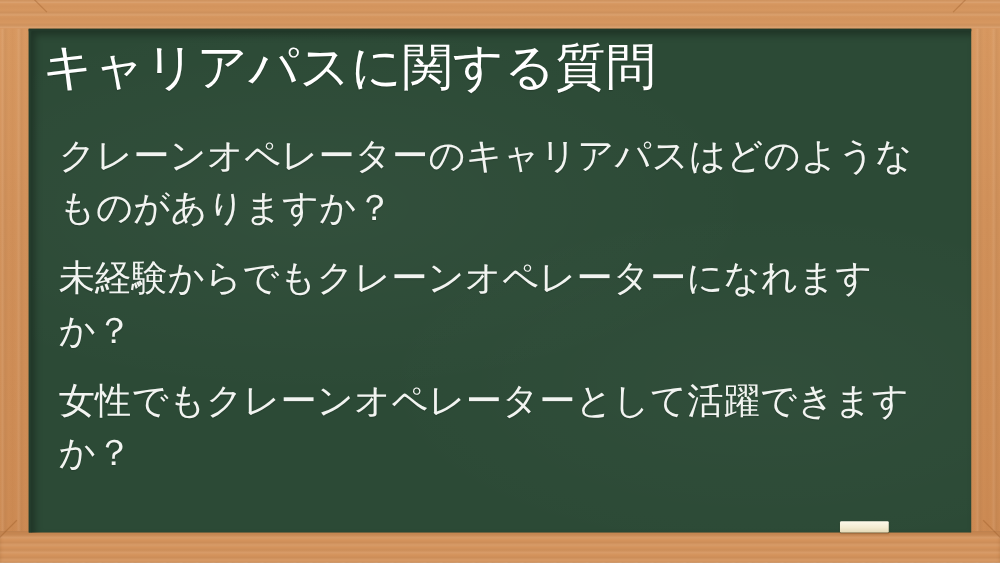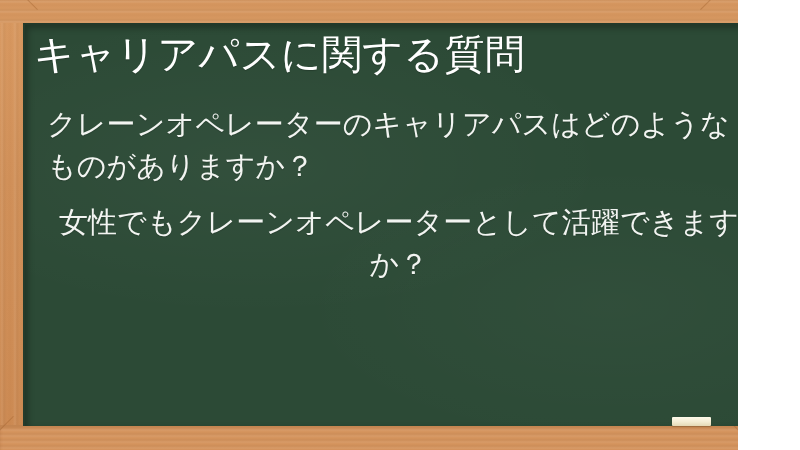--- a/index.html
+++ b/index.html
@@ -11,21 +11,21 @@
   body {
     width: 800px;
     height: 450px;
     overflow: hidden;
     font-family: "DejaVu Sans", "Liberation Sans", sans-serif;
   }
 
   
   .slide {
     position: relative;
-    width: 738px;
+    width: 800px;
     height: 450px;
     box-sizing: border-box;
     background-color: #d2945c;
     background-image:
       
       repeating-linear-gradient(
         90deg,
         rgba(255,255,255,0.00) 0px,
         rgba(255,255,255,0.07) 2px,
         rgba(0,0,0,0.035) 4px,
@@ -124,21 +124,21 @@
   }
   .body-item {
     color: #f2f4f1;
     font-size: 29px;
     line-height: 42px;
     font-weight: 400;
     letter-spacing: 0.1px;
     margin: 0 0 14px 0;
     text-shadow: 0 1px 1px rgba(0,0,0,0.18);
   }
-  .body-item:last-child { margin-bottom: 0; text-align: center; }
+  .body-item:last-child { margin-bottom: 0; }
 
   
   .chalk {
     position: absolute;
     left: 672px;
     top: 417px;
     width: 39px;
     height: 9px;
     background: linear-gradient(180deg, #fdf9ea 0%, #f3ecd2 55%, #e4d9b6 100%);
     border-radius: 1px;
@@ -156,20 +156,21 @@
   <div class="mitre tr"></div>
   <div class="mitre bl"></div>
   <div class="mitre br"></div>
 
   <div class="board">
 
     <div class="title">キャリアパスに関する質問</div>
 
     <ul class="body-list">
       <li class="body-item">クレーンオペレーターのキャリアパスはどのようなものがありますか？</li>
+      <li class="body-item">未経験からでもクレーンオペレーターになれますか？</li>
       <li class="body-item">女性でもクレーンオペレーターとして活躍できますか？</li>
     </ul>
 
   </div>
 
   <div class="chalk"></div>
 
 </div>
 
 </body></html>

